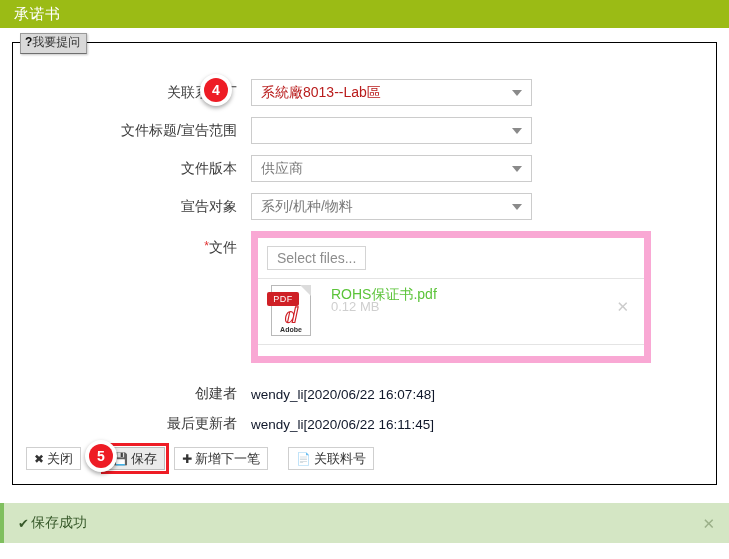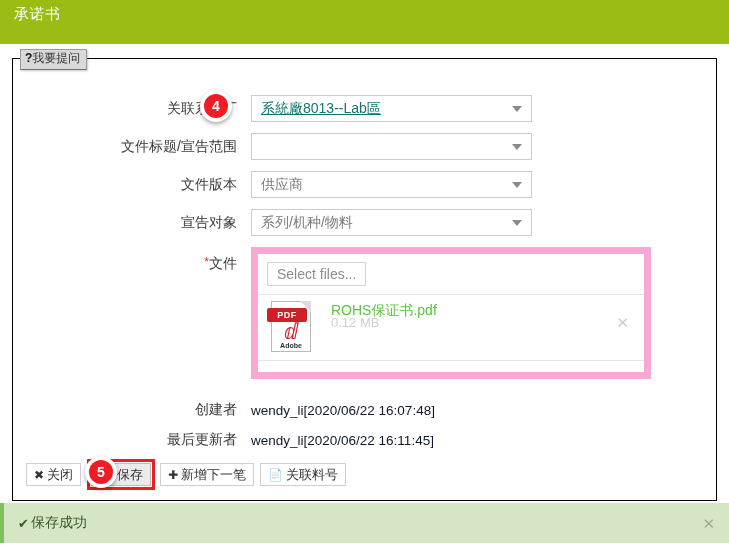--- a/index.html
+++ b/index.html
@@ -12,21 +12,21 @@
     height: 559px;
     font-family: "Liberation Sans", "DejaVu Sans", sans-serif;
     font-size: 13px;
     color: #333333;
     position: relative;
     overflow: hidden;
   }
 
   
   .titlebar {
-    height: 44px;
+    height: 28px;
     background: #9bbb15;
     color: #ffffff;
     font-size: 15px;
     line-height: 28px;
     padding-left: 14px;
     box-sizing: border-box;
     letter-spacing: 0.5px;
   }
 
   
@@ -99,22 +99,21 @@
     background: #ffffff;
     box-sizing: border-box;
     font-size: 14px;
     line-height: 25px;
     padding-left: 9px;
     color: #7b7b7b;
     white-space: nowrap;
     overflow: hidden;
   }
   .select.filled {
-    color: #0f766e;
-    text-decoration: underline;
+    color: #b91c1c;
   }
   .select .caret {
     position: absolute;
     right: 9px;
     top: 50%;
     transform: translateY(-50%);
     width: 0;
     height: 0;
     border-left: 5px solid transparent;
     border-right: 5px solid transparent;
@@ -174,27 +173,27 @@
     right: 0;
     width: 0;
     height: 0;
     border-left: 11px solid transparent;
     border-top: 11px solid #dcdcdc;
   }
   .pdf-banner {
     position: absolute;
     top: 7px;
     left: -4px;
-    width: 40px;
+    width: 32px;
     height: 14px;
     background: #cf2026;
     border-radius: 2px;
     color: #ffffff;
     font-size: 9px;
-    font-weight: bold;
+    font-weight: normal;
     line-height: 14px;
     text-align: center;
     letter-spacing: 0.5px;
     font-family: "Liberation Sans", sans-serif;
   }
   .pdf-swirl {
     position: absolute;
     left: 9px;
     top: 21px;
     width: 22px;
@@ -260,21 +259,21 @@
     align-items: center;
   }
   .btn {
     border: 1px solid #cfcfcf;
     background: #ffffff;
     color: #333333;
     font-size: 13px;
     line-height: 21px;
     height: 23px;
     padding: 0 7px;
-    margin-right: 6px;
+    margin-right: 20px;
     white-space: nowrap;
     box-sizing: border-box;
     cursor: pointer;
   }
   .btn .bi {
     font-size: 12px;
     margin-right: 3px;
   }
   .btn-save {
     background: #ebebeb;

